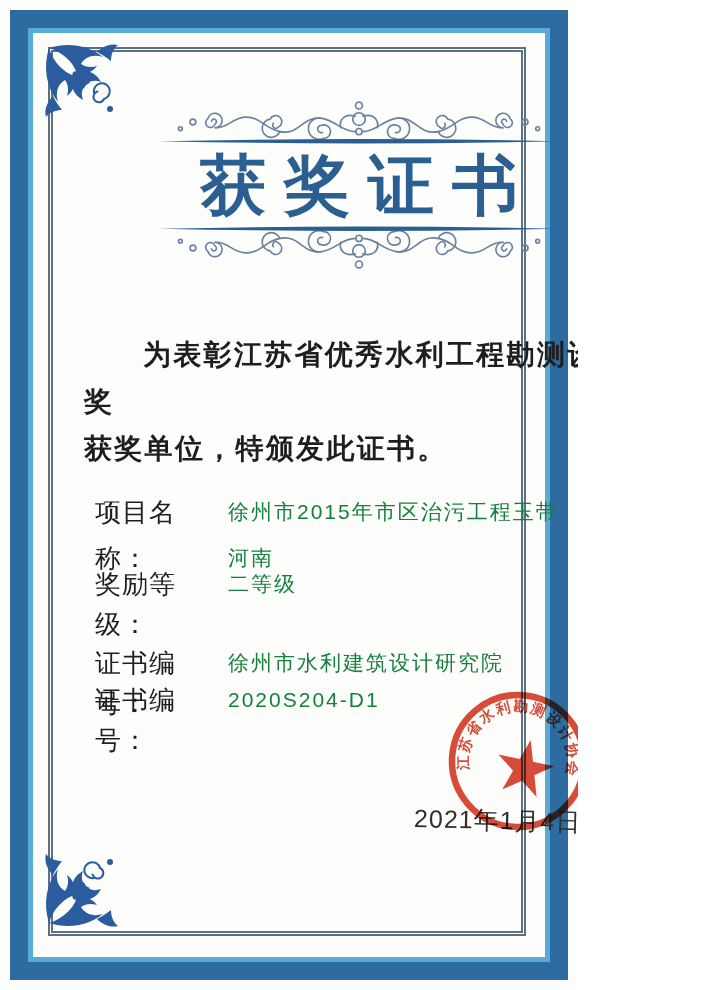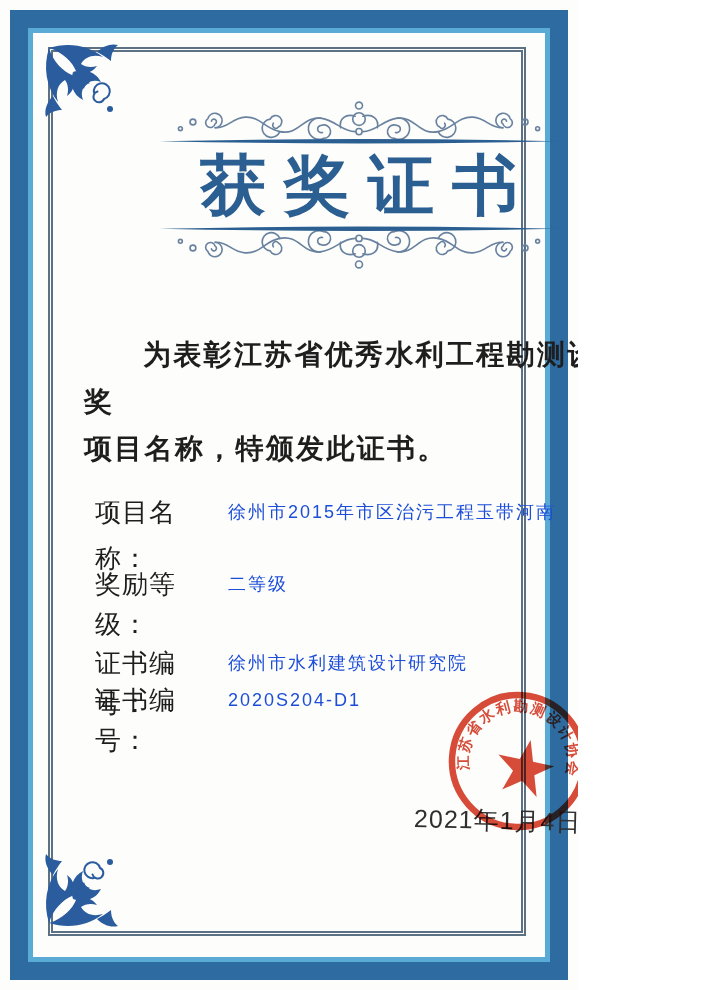--- a/index.html
+++ b/index.html
@@ -36,21 +36,21 @@
     font-size:28px;font-weight:700;letter-spacing:2.3px;line-height:47px;}
   .intro .l1{text-indent:59px;}
 
   
   .row{position:absolute;left:95px;display:flex;align-items:flex-start;}
   .row-1{top:489px;line-height:46px;}
   .row-2{top:564px;line-height:40px;}
   .row-3{top:643px;line-height:40px;}
   .row-4{top:680px;line-height:40px;}
   .flabel{flex:none;width:133px;font-size:26px;font-weight:400;letter-spacing:1px;color:var(--text-dark,#1e1e1e);}
-  .fvalue{font-size:18px;letter-spacing:2px;color:#1d4ed8;}
+  .fvalue{font-size:21px;letter-spacing:2px;color:#15803d;}
 
   
   .date{position:absolute;left:414px;top:804px;font-size:25px;letter-spacing:1px;color:#2f2f2f;
     transform:rotate(1.3deg);white-space:nowrap;}
   .stamp{position:absolute;left:440px;top:683px;width:156px;height:156px;
     mix-blend-mode:multiply;opacity:.95;}
   .seal-ring{fill:none;stroke:var(--stamp-red,#d6422f);stroke-width:6.5;}
   .seal-star{fill:var(--stamp-red,#d6422f);stroke:none;}
   .seal-text{fill:var(--stamp-red,#d6422f);font-family:"Liberation Sans",sans-serif;
     font-size:14.5px;letter-spacing:2px;font-weight:bold;}
@@ -117,21 +117,21 @@
         <use href="#flourishG"></use>
       </svg>
     <h1 class="cert-title">获奖证书</h1>
     <svg class="flourish bottom" viewBox="0 0 420 58">
         <use href="#flourishG"></use>
       </svg>
   </div>
 
   <div class="intro">
     <div class="l1">为表彰江苏省优秀水利工程勘测设计奖</div>
-    <div class="l2">项目名称，特颁发此证书。</div>
+    <div class="l2">获奖单位，特颁发此证书。</div>
   </div>
 
   <div class="row row-1">
     <span class="flabel">项目名称：</span>
     <div class="fvalue">
       <div>徐州市2015年市区治污工程玉带河南</div>
     </div>
   </div>
 
   <div class="row row-2">

